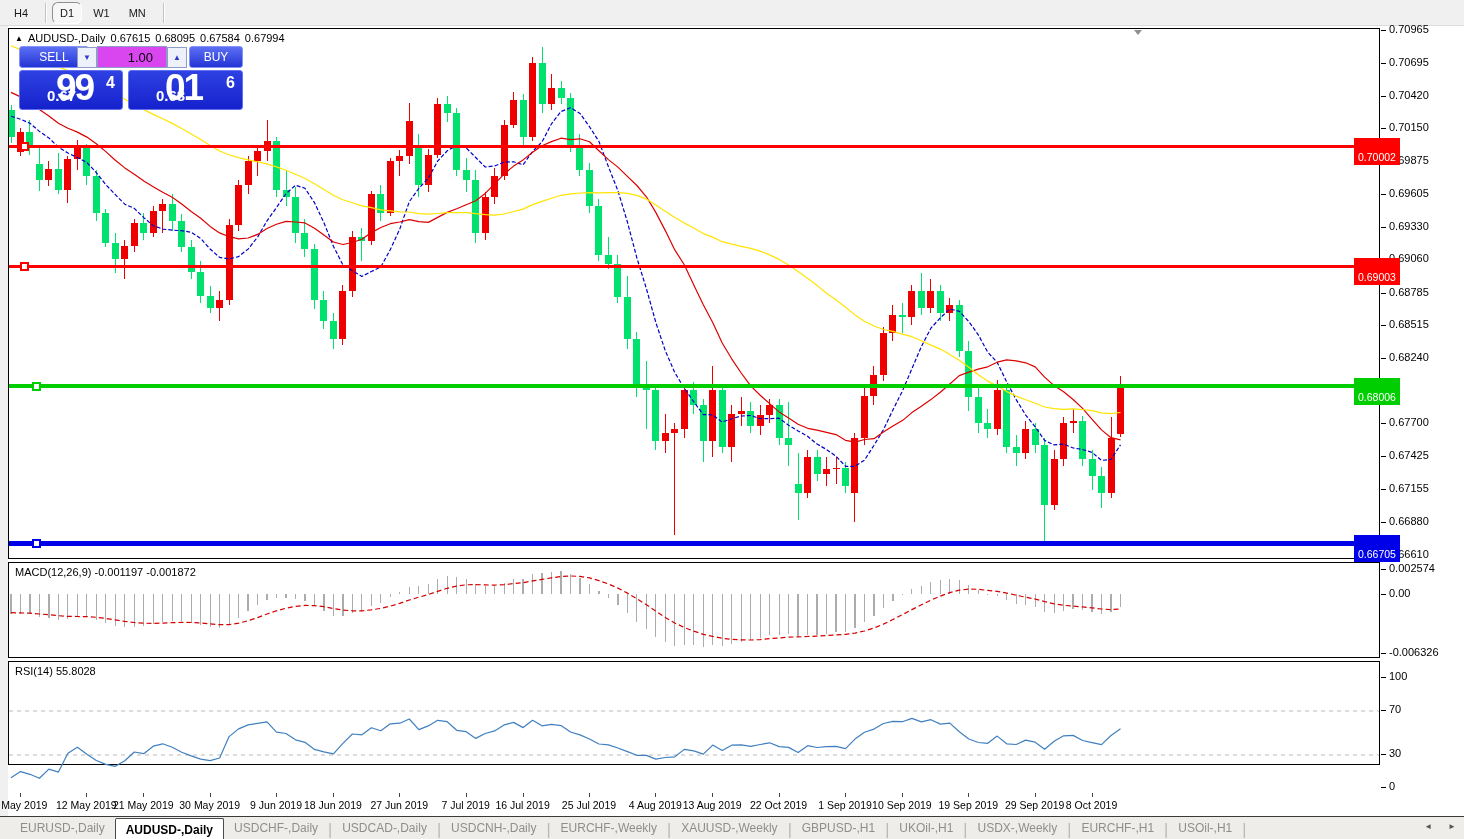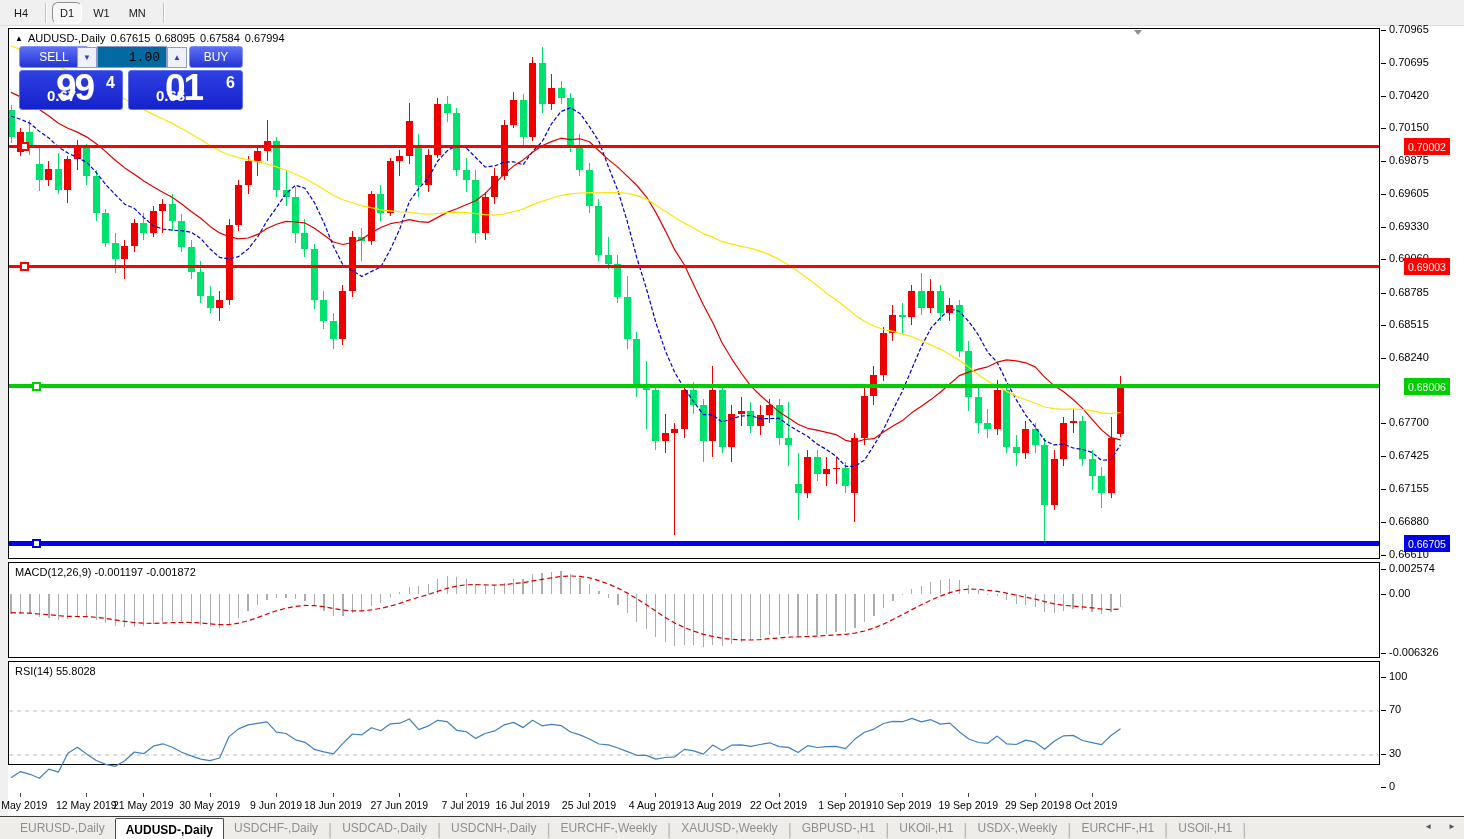--- a/index.html
+++ b/index.html
@@ -20,21 +20,21 @@
   #macd-pane{top:562px;height:96px;}
   #rsi-pane{top:661px;height:104px;}
   .pane svg{position:absolute;left:0;top:0;}
   
   .pane-label{position:absolute;z-index:3;font-size:11px;color:#000;white-space:nowrap;}
   #chart-title{left:6px;top:3px;display:flex;gap:5px;align-items:center;}
   #chart-title .tri{font-size:8px;}
   
   .axis-label{position:absolute;left:1389px;font-size:11px;color:#000;white-space:nowrap;z-index:2;}
   .axis-tick{position:absolute;left:1381px;width:5px;height:1px;background:#000;z-index:2;}
-  .hline-label{position:absolute;left:1404px;font-size:10.5px;color:#fff;padding:3px 4px 2px 4px;z-index:3;white-space:nowrap;}
+  .hline-label{position:absolute;left:1354px;font-size:10.5px;color:#fff;padding:13px 4px 2px 4px;z-index:3;white-space:nowrap;}
   
   #date-axis{position:absolute;left:8px;top:793px;width:1372px;height:22px;background:#fff;}
   .date-label{position:absolute;top:6px;width:76px;margin-left:-38px;text-align:center;font-size:10.5px;color:#000;white-space:nowrap;}
   .date-tick{position:absolute;top:0;width:1px;height:4px;background:#444;}
   
   #tabbar{position:absolute;left:0;top:816px;width:1464px;height:23px;background:#efede9;
     border-top:1px solid #3a3a3a;display:flex;align-items:stretch;padding-left:10px;box-sizing:border-box;}
   .tab{font-size:12px;color:#8e8e8e;padding:4px 10px 16px 10px;white-space:nowrap;cursor:default;}
   .tab.active{background:#ffffff;border:1px solid #4a4a4a;border-bottom:none;border-radius:2px 2px 0 0;
     color:#000;font-weight:bold;margin-top:1px;}
@@ -49,21 +49,21 @@
   .px-prefix{position:absolute;left:27px;bottom:5px;font-size:15px;font-weight:bold;}
   .px-big{position:absolute;left:36px;top:-4px;font-size:37px;font-weight:bold;letter-spacing:-2px;}
   .px-sup{position:absolute;right:7px;top:3px;font-size:16px;font-weight:bold;}
   .tp-btn{position:absolute;top:0;height:22px;background:linear-gradient(#5d6ff4,#2335d4);
     border:1px solid #8593f6;border-radius:3px;color:#fff;font-size:12px;text-align:center;line-height:20px;box-sizing:border-box;}
   #sell-btn{left:0;width:70px;} #buy-btn{left:170px;width:54px;}
   .spin-btn{position:absolute;top:1px;width:20px;height:21px;background:#eef0fa;border:1px solid #8f9bc8;
     box-sizing:border-box;color:#2a3cc8;font-size:8px;text-align:center;line-height:19px;}
   #spin-down{left:58px;} #spin-up{left:148px;}
   #vol-input{position:absolute;left:78px;top:0;width:70px;height:22px;border:1px solid #8f9bc8;box-sizing:border-box;
-    font-size:13px;text-align:right;padding-right:6px;font-family:Liberation Mono, monospace;color:#000;background:#0369a1;}
+    font-size:13px;text-align:right;padding-right:13px;font-family:Liberation Sans, sans-serif;color:#000;background:#d946ef;}
   #shift-marker{position:absolute;left:1134px;top:30px;width:0;height:0;z-index:2;
     border-left:4px solid transparent;border-right:4px solid transparent;border-top:5px solid #909090;}
 </style>
 </head>
 <body>
 
 <div id="window">
 
   <div id="toolbar">
       <div class="tf-btn">H4</div>

